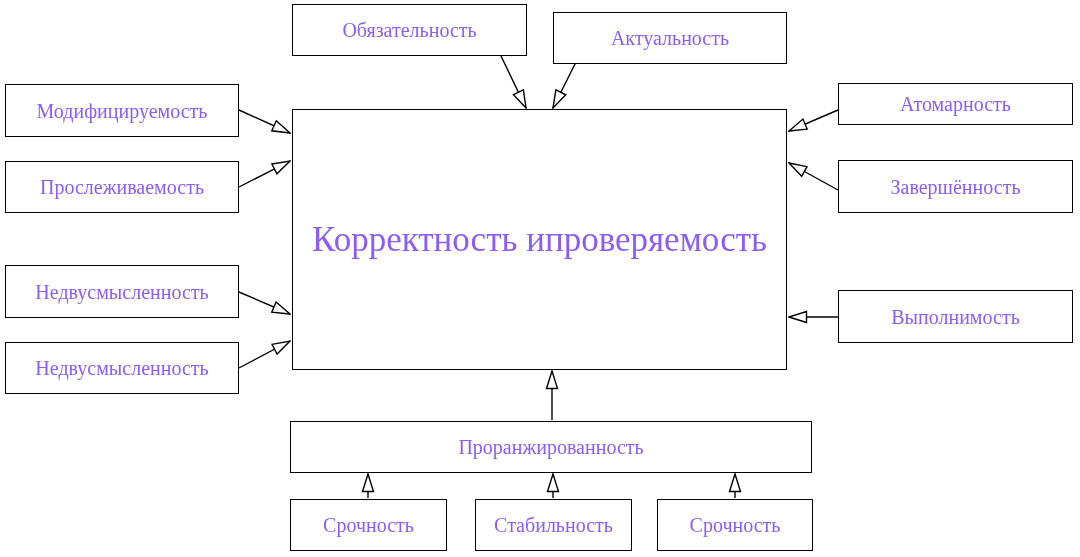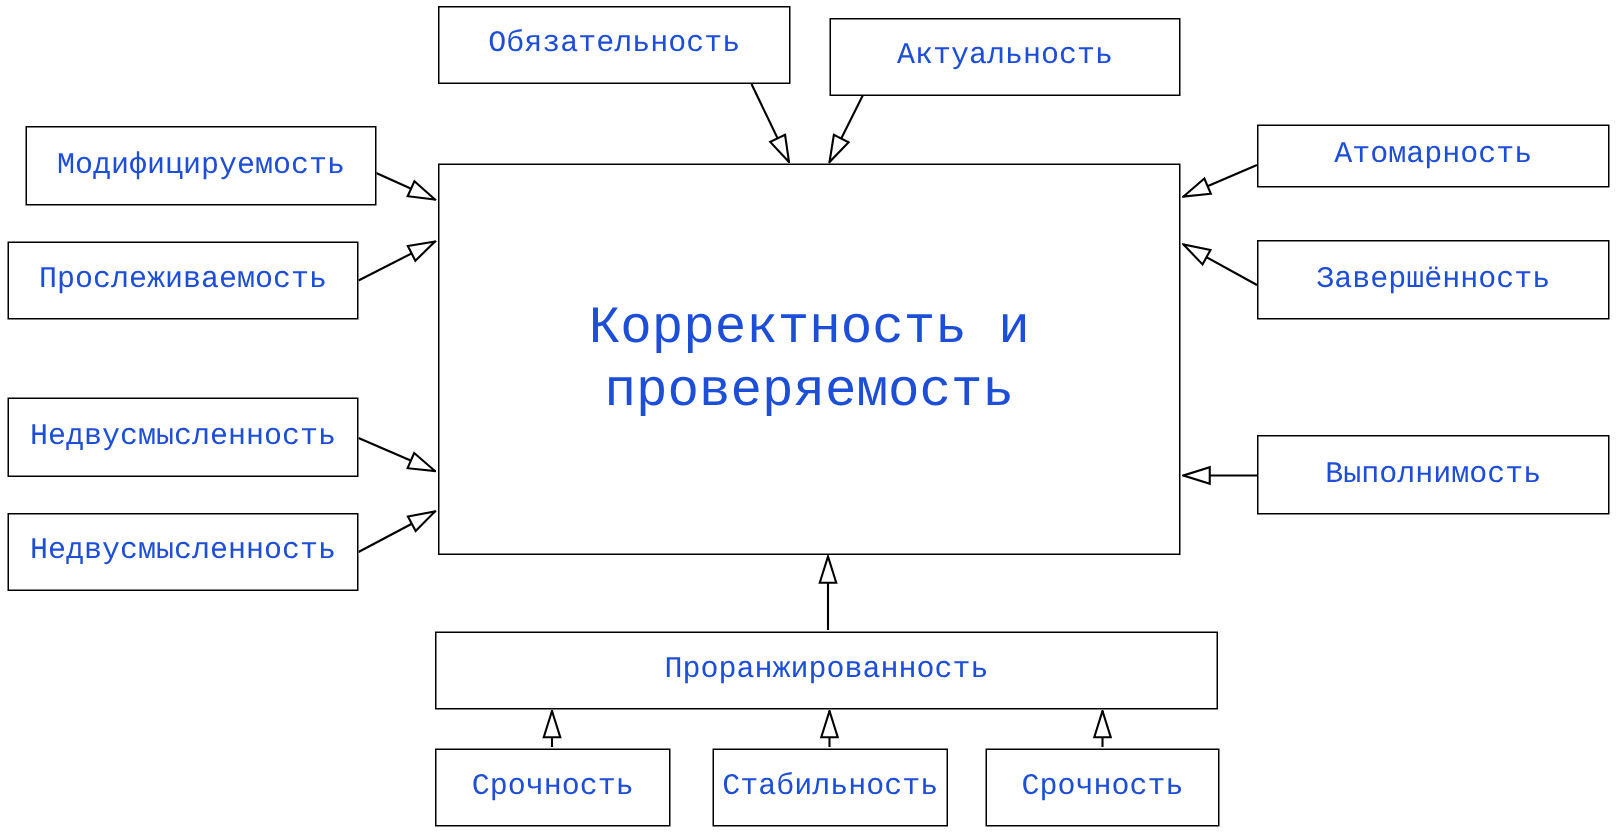--- a/index.html
+++ b/index.html
@@ -1,22 +1,22 @@
 <!DOCTYPE html>
 <html><head>
 <meta charset="utf-8">
 <style>
   html, body { margin: 0; padding: 0; background: #ffffff; }
   #canvas {
     position: relative;
     width: 1080px;
     height: 557px;
     background: #ffffff;
-    font-family: Liberation Mono, monospace;
-    color: #1d4ed8;
+    font-family: Liberation Serif, serif;
+    color: #8b5cf6;
     overflow: hidden;
   }
   #arrow-layer {
     position: absolute;
     left: 0; top: 0;
     width: 1080px; height: 557px;
   }
   .box {
     position: absolute;
     box-sizing: border-box;
@@ -25,30 +25,29 @@
     display: flex;
     align-items: center;
     justify-content: center;
     text-align: center;
     font-size: 20px;
     line-height: 1.1;
     white-space: nowrap;
   }
   .box-obligatoriness { left: 292px; top: 4px;   width: 235px; height: 52px; }
   .box-relevance      { left: 553px; top: 12px;   width: 234px; height: 52px; }
-  .box-modifiability  { left: 5px;   top: 84px;  width: 234px; height: 53px; margin-left: 12px; }
+  .box-modifiability  { left: 5px;   top: 84px;  width: 234px; height: 53px; }
   .box-traceability   { left: 5px;   top: 161px; width: 234px; height: 52px; }
   .box-unambiguity    { left: 5px;   top: 265px; width: 234px; height: 53px; }
   .box-consistency    { left: 5px;   top: 342px; width: 234px; height: 52px; }
   .box-atomicity      { left: 838px; top: 83px;  width: 235px; height: 42px; }
   .box-completeness   { left: 838px; top: 160px; width: 235px; height: 53px; }
   .box-feasibility    { left: 838px; top: 290px; width: 235px; height: 53px; }
   .box-center {
     left: 292px; top: 109px; width: 495px; height: 261px;
-    flex-direction: column;
     font-size: 35px;
     line-height: 42px;
   }
   .box-ranking        { left: 290px; top: 421px; width: 522px; height: 52px; }
   .box-importance     { left: 290px; top: 499px; width: 157px; height: 52px; }
   .box-stability      { left: 475px; top: 499px; width: 157px; height: 52px; }
   .box-urgency        { left: 657px; top: 499px; width: 156px; height: 52px; }
   .arrow-line {
     stroke: #000000;
     stroke-width: 1.4;

